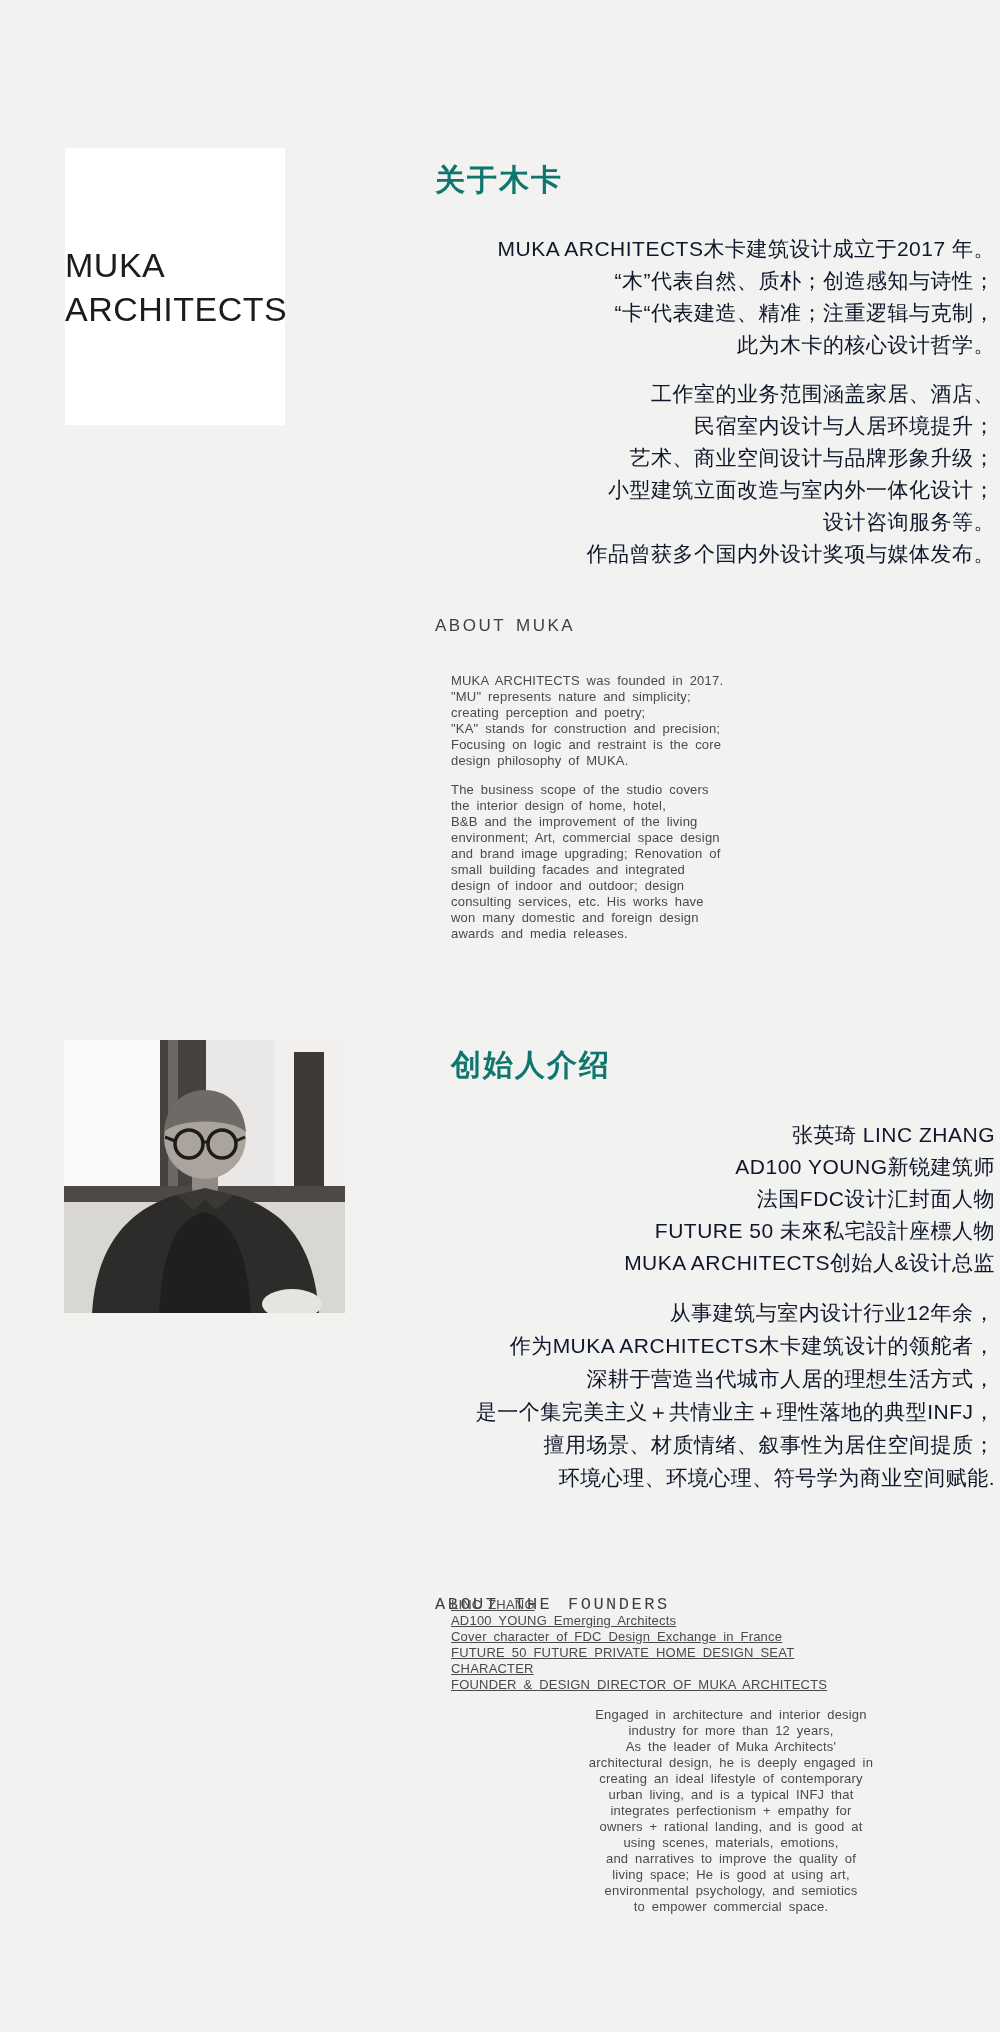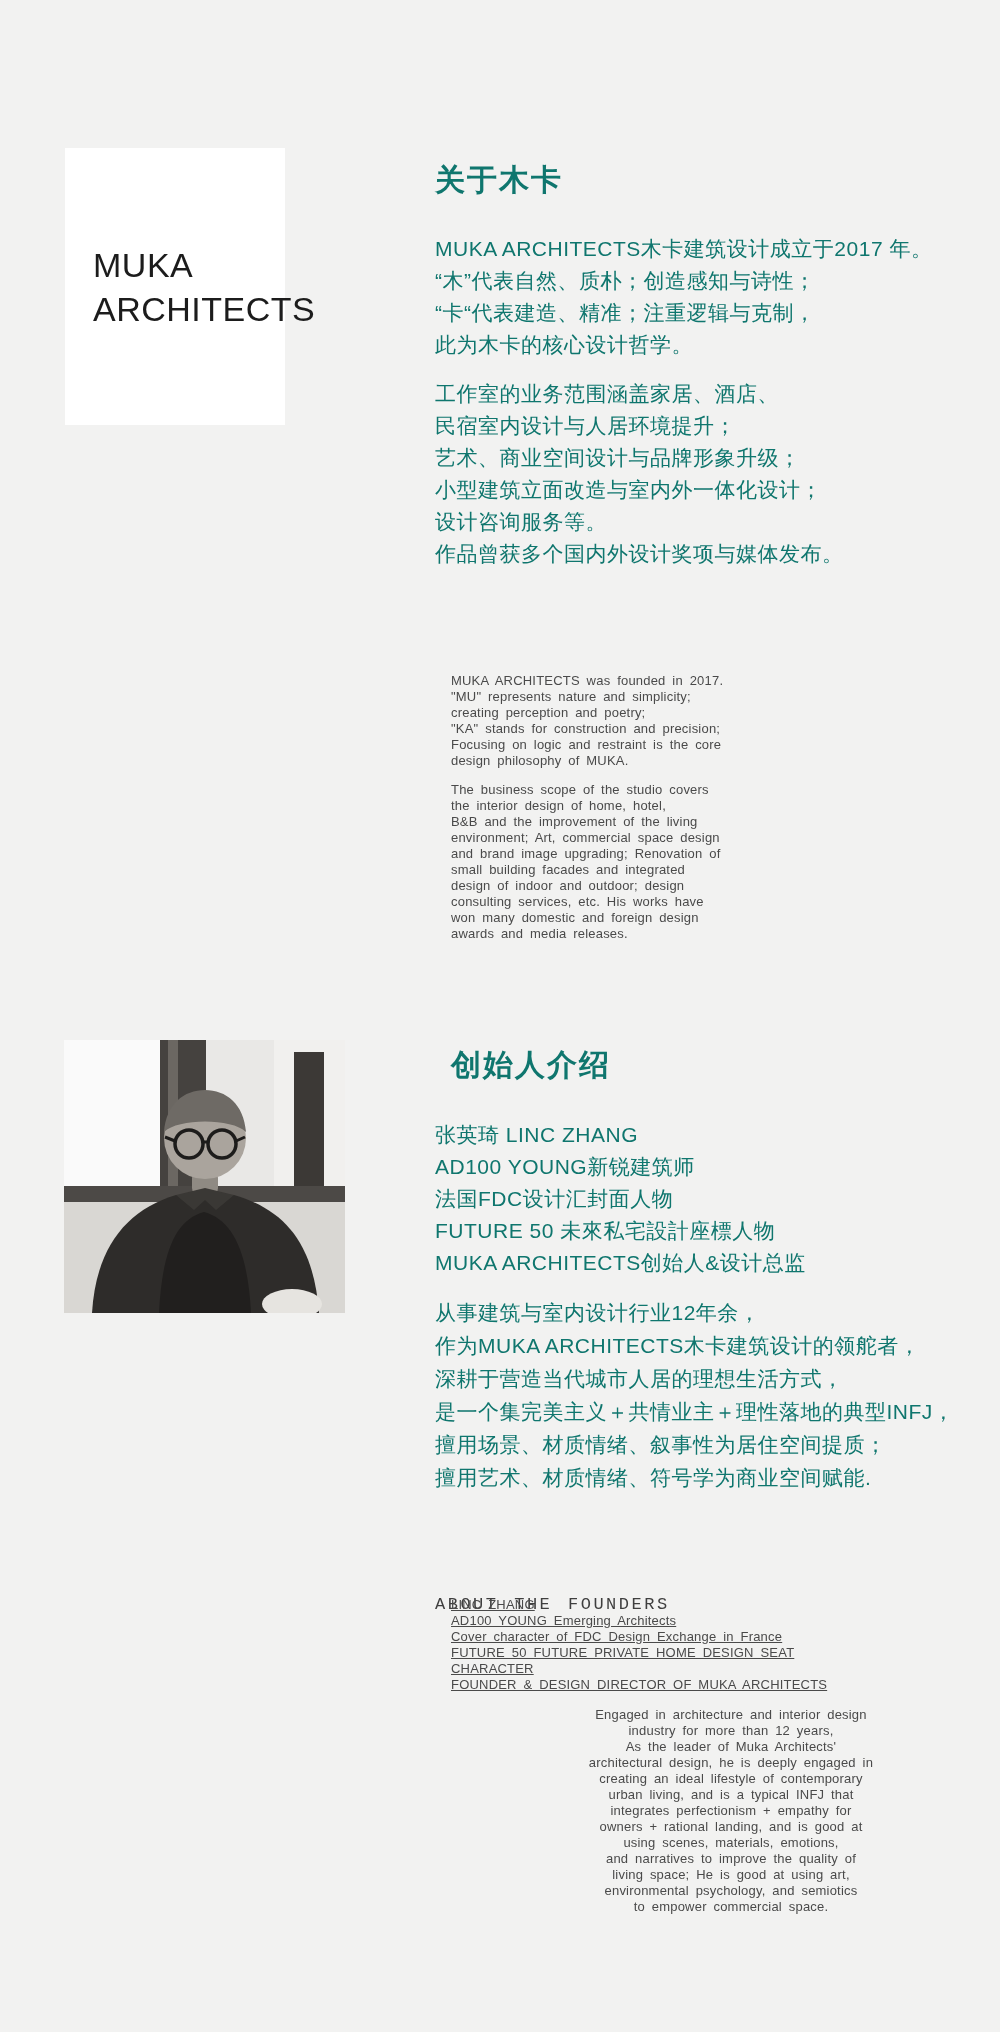--- a/index.html
+++ b/index.html
@@ -20,21 +20,20 @@
   .logo-card {
     position: absolute;
     left: 65px;
     top: 148px;
     width: 220px;
     height: 277px;
     background: #ffffff;
     display: flex;
     flex-direction: column;
     justify-content: center;
-    padding-left: 28px;
     box-sizing: border-box;
   }
   .logo-line {
     font-size: 34px;
     line-height: 44px;
     letter-spacing: 0.5px;
     color: #1c1c1c;
     font-weight: 400;
   }
 
@@ -55,24 +54,25 @@
   .h-cn {
     font-size: 30px;
     font-weight: 700;
     color: #0f766e;
     letter-spacing: 2px;
     margin: 0;
   }
   .p-cn {
     font-size: 21px;
     line-height: 32px;
-    color: #0f766e;
+    color: #0f172a;
     letter-spacing: 0.5px;
     white-space: pre-line;
     margin: 0;
+    text-align: right;
   }
   .p-cn.wide { line-height: 33px; }
 
   .h-en {
     font-size: 17px;
     font-weight: 400;
     color: #3f3f3f;
     letter-spacing: 2.5px;
     word-spacing: 3px;
     margin: 0;
@@ -119,20 +119,21 @@
 “卡“代表建造、精准；注重逻辑与克制，
 此为木卡的核心设计哲学。</p>
 
   <p class="p-cn blk pos-about-p2">工作室的业务范围涵盖家居、酒店、
 民宿室内设计与人居环境提升；
 艺术、商业空间设计与品牌形象升级；
 小型建筑立面改造与室内外一体化设计；
 设计咨询服务等。
 作品曾获多个国内外设计奖项与媒体发布。</p>
 
+  <h2 class="h-en blk pos-about-heading-en">ABOUT MUKA</h2>
 
   <p class="p-en blk pos-about-en-p1">MUKA ARCHITECTS was founded in 2017.
 "MU" represents nature and simplicity;
 creating perception and poetry;
 "KA" stands for construction and precision;
 Focusing on logic and restraint is the core
 design philosophy of MUKA.</p>
 
   <p class="p-en blk pos-about-en-p2">The business scope of the studio covers
 the interior design of home, hotel,
@@ -183,21 +184,21 @@
 AD100 YOUNG新锐建筑师
 法国FDC设计汇封面人物
 FUTURE 50 未來私宅設計座標人物
 MUKA ARCHITECTS创始人&amp;设计总监</p>
 
   <p class="p-cn wide blk pos-founder-p">从事建筑与室内设计行业12年余，
 作为MUKA ARCHITECTS木卡建筑设计的领舵者，
 深耕于营造当代城市人居的理想生活方式，
 是一个集完美主义＋共情业主＋理性落地的典型INFJ，
 擅用场景、材质情绪、叙事性为居住空间提质；
-擅用艺术、材质情绪、符号学为商业空间赋能.</p>
+环境心理、环境心理、符号学为商业空间赋能.</p>
 
   <h2 class="h-en blk pos-founder-heading-en">ABOUT THE FOUNDERS</h2>
 
   <p class="p-en blk pos-founder-titles-en">LINC ZHANG
 AD100 YOUNG Emerging Architects
 Cover character of FDC Design Exchange in France
 FUTURE 50 FUTURE PRIVATE HOME DESIGN SEAT
 CHARACTER
 FOUNDER &amp; DESIGN DIRECTOR OF MUKA ARCHITECTS</p>
 

